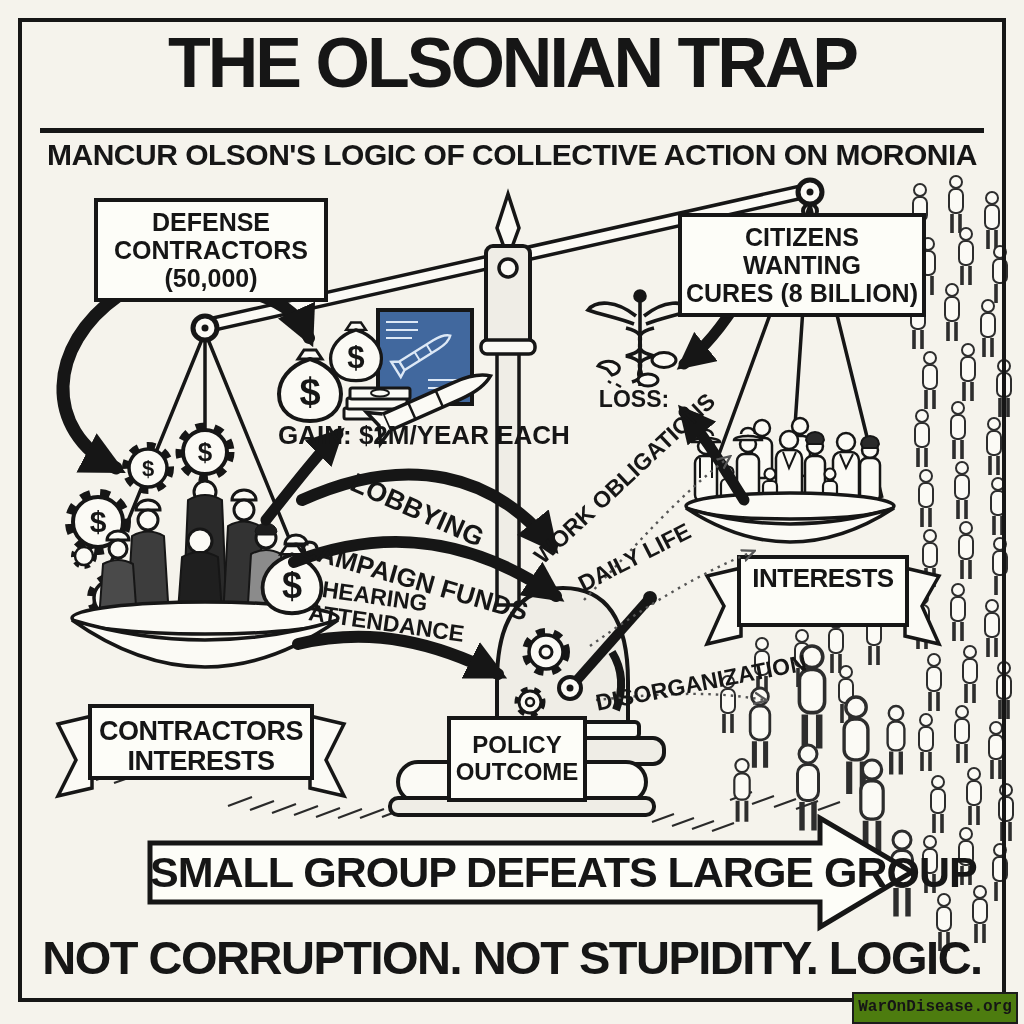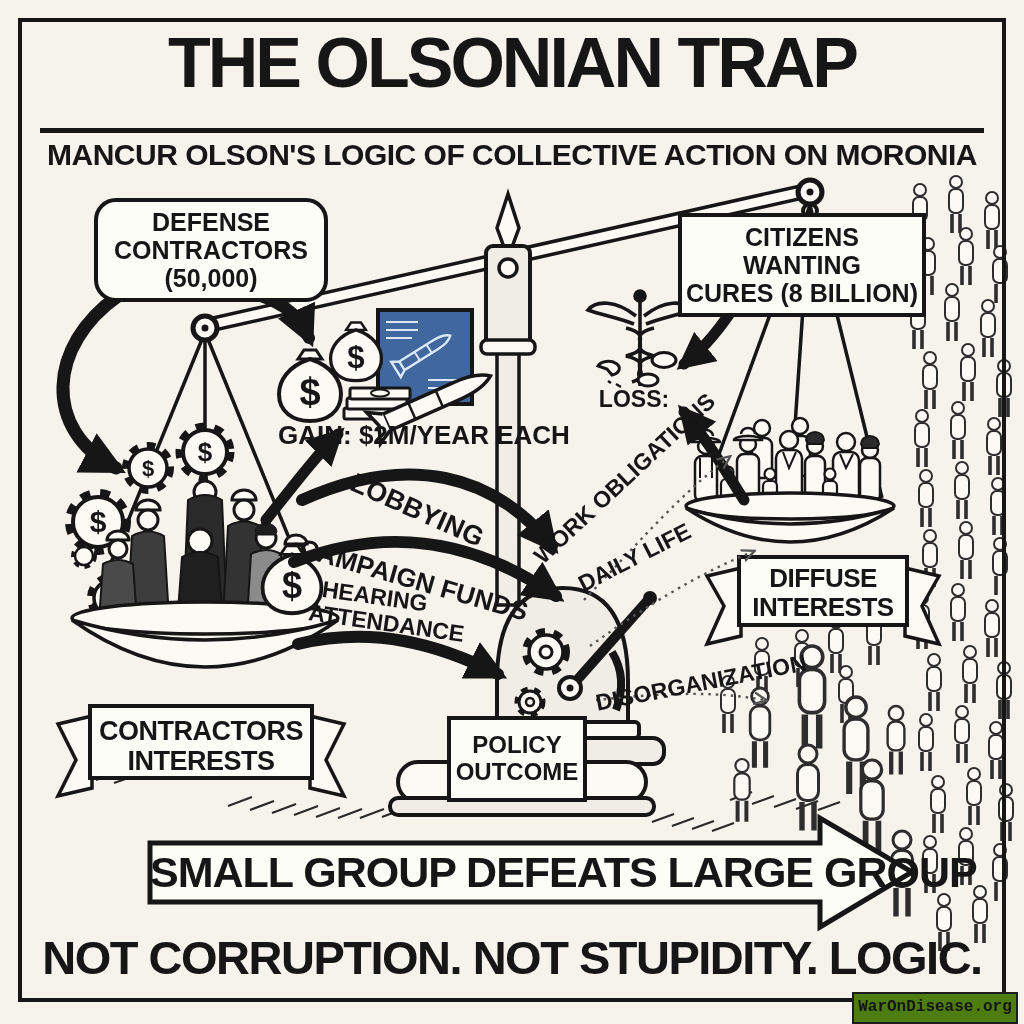--- a/index.html
+++ b/index.html
@@ -21,21 +21,21 @@
   }
   #title-rule{left:40px;right:40px;top:128px;height:5px;background:#161616;}
   #subtitle{
     left:0;right:0;top:138px;text-align:center;
     font-size:30px;font-weight:800;letter-spacing:-0.5px;white-space:nowrap;
   }
   .labelbox{
     background:#fdfdf8;border:4px solid #161616;text-align:center;
     font-weight:800;line-height:1.12;padding:6px 2px;
   }
-  #defense-box{left:94px;top:198px;width:222px;font-size:25px;border-radius:22px;}
+  #defense-box{left:94px;top:198px;width:222px;font-size:25px;}
   #citizens-box{left:678px;top:213px;width:236px;font-size:25px;}
   #gain-label{left:278px;top:420px;font-size:26px;font-weight:800;white-space:nowrap;}
   #loss-label{left:558px;top:386px;width:152px;text-align:center;font-size:23px;font-weight:700;line-height:1.15;}
   .arrowlabel{font-weight:800;white-space:nowrap;transform-origin:left center;}
   #lbl-lobbying{left:352px;top:466px;font-size:27px;transform:rotate(24deg);}
   #lbl-campaign{left:300px;top:532px;font-size:26px;transform:rotate(16deg);}
   #lbl-hearing{left:310px;top:584px;width:126px;text-align:center;font-size:23px;font-weight:800;line-height:1.08;transform:rotate(8deg);}
   #lbl-work{left:538px;top:546px;font-size:23px;transform:rotate(-43deg);}
   #lbl-daily{left:580px;top:572px;font-size:23px;transform:rotate(-27deg);}
   #lbl-disorg{left:596px;top:690px;font-size:23px;transform:rotate(-11deg);}
@@ -434,21 +434,20 @@
 <div class="abs arrowlabel" id="lbl-work">WORK OBLIGATIONS</div>
 <div class="abs arrowlabel" id="lbl-daily">DAILY LIFE</div>
 <div class="abs arrowlabel" id="lbl-disorg">DISORGANIZATION</div>
 
 <div class="abs ribbontext" id="ribbon-conc-text">
   <div>CONTRACTORS</div>
   <div>INTERESTS</div>
 </div>
 
 <div class="abs ribbontext" id="ribbon-diff-text">
-  <div>DIFFUSE</div>
   <div>INTERESTS</div>
 </div>
 
 <div class="abs labelbox" id="policy-box">
   <div>POLICY</div>
   <div>OUTCOME</div>
 </div>
 
 <div class="abs" id="banner-text">SMALL GROUP DEFEATS LARGE GROUP</div>
 <div class="abs" id="tagline">NOT CORRUPTION. NOT STUPIDITY. LOGIC.</div>

